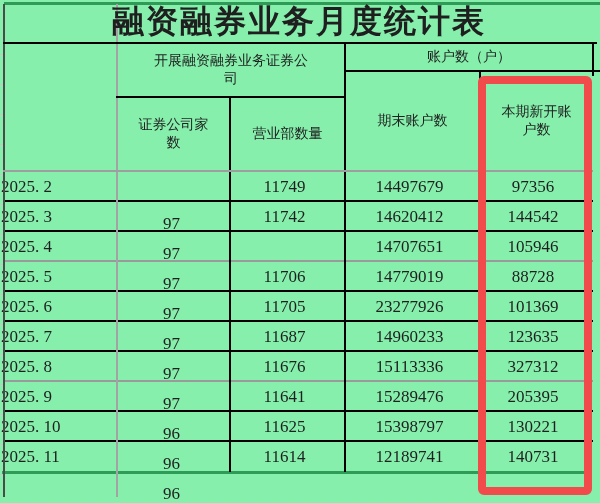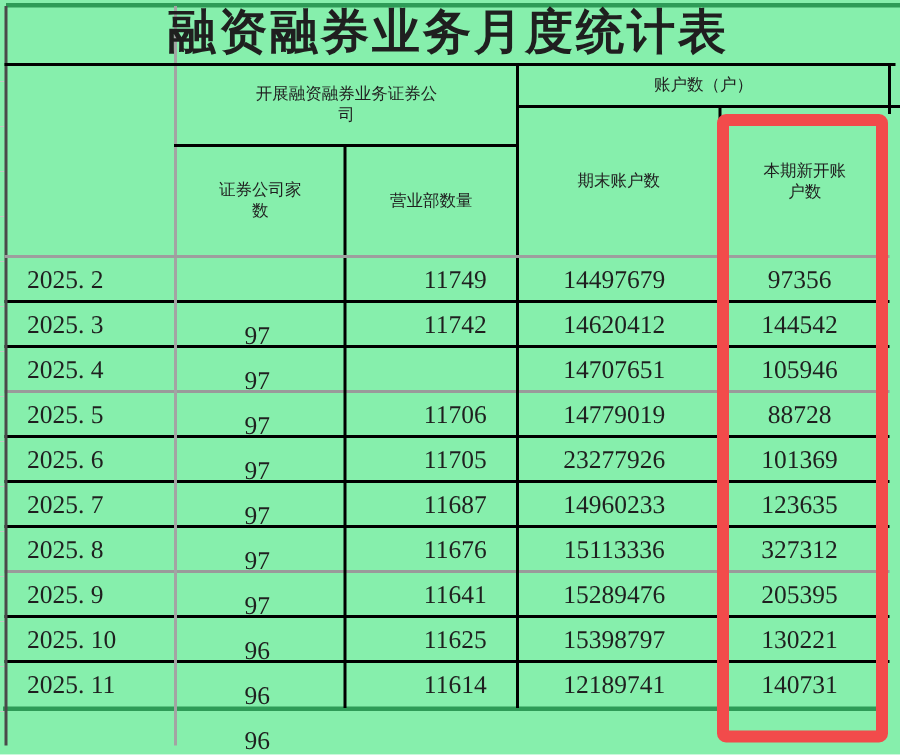--- a/index.html
+++ b/index.html
@@ -1,33 +1,33 @@
 <!DOCTYPE html>
 <html><head>
 <meta charset="utf-8">
 <style>
   html,body{margin:0;padding:0;background:#fff;}
   #screen{position:relative;width:600px;height:503px;background:#86efac;overflow:hidden;
           font-family:"Liberation Serif","DejaVu Serif",serif;color:#1f1f1f;}
   .abs{position:absolute;}
   .line{position:absolute;z-index:2;}
   .cell{position:absolute;display:flex;align-items:center;justify-content:center;
-        text-align:center;font-size:11px;line-height:1.3;white-space:pre-line;z-index:3;}
+        text-align:center;font-size:14px;line-height:1.3;white-space:pre-line;z-index:3;}
   #title{position:absolute;left:3px;top:3px;width:592px;height:38px;display:flex;
          align-items:center;justify-content:center;font-size:32px;font-weight:600;
          letter-spacing:2px;z-index:3;white-space:nowrap;}
   .row{position:absolute;left:3px;width:590px;height:30px;box-sizing:border-box;
        border-bottom:2px solid #000;z-index:1;}
   .row.gray{border-bottom-color:#9a9a9a;}
   .row.last{border-bottom:none;}
   .dcell{position:absolute;top:0;height:100%;display:flex;align-items:center;
          justify-content:center;font-size:17px;}
-  .c1{left:18px;width:108px;justify-content:flex-start;text-align:left;}
+  .c1{left:1px;width:108px;justify-content:flex-start;text-align:left;}
   .c2{left:116px;width:111px;margin-top:37px;}
-  .c3{left:229px;width:111px;margin-left:19px;}
+  .c3{left:229px;width:111px;}
   .c4{left:344px;width:131px;}
   .c5{left:479px;width:108px;}
   #redbox{position:absolute;left:478px;top:76px;width:114px;height:419px;
           box-sizing:border-box;border:8px solid #f24b4b;border-radius:6px;
           background:transparent;z-index:4;}
   #tickstrip{position:absolute;left:0;top:54px;width:3px;height:444px;z-index:0;
              background:repeating-linear-gradient(to bottom,#c4c4c4 0 1px,transparent 1px 30px);}
 </style>
 </head>
 <body>

